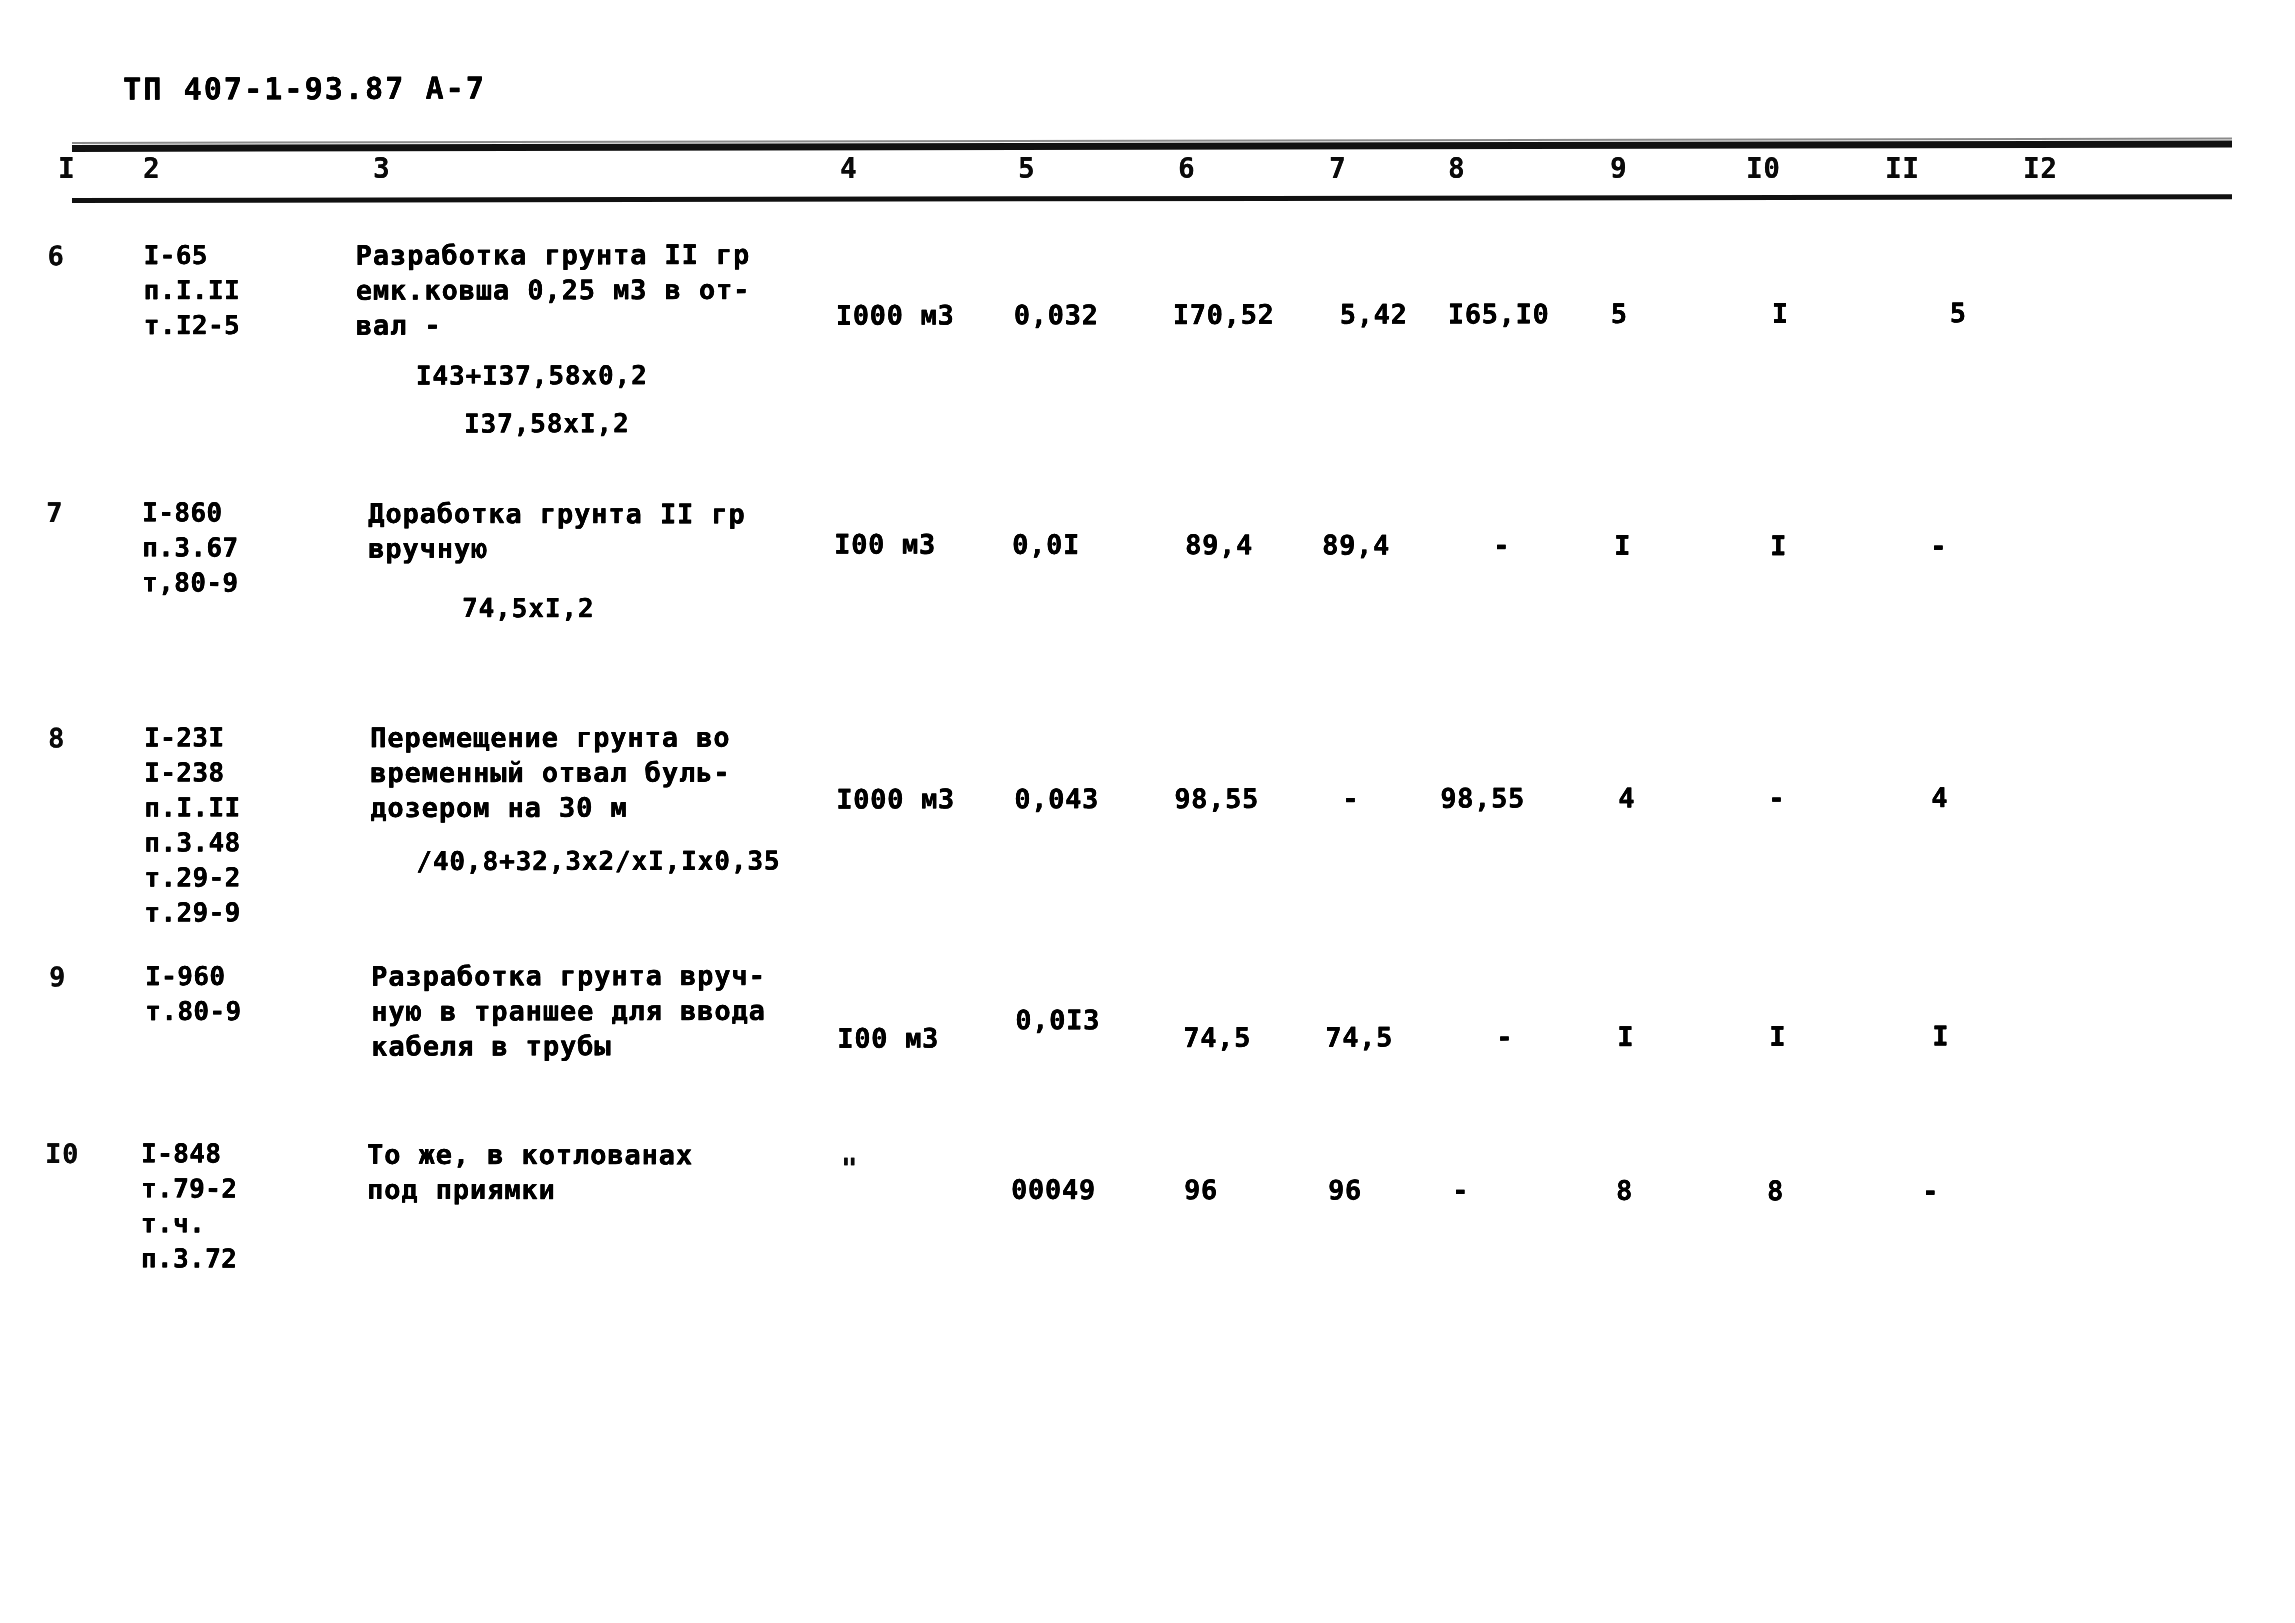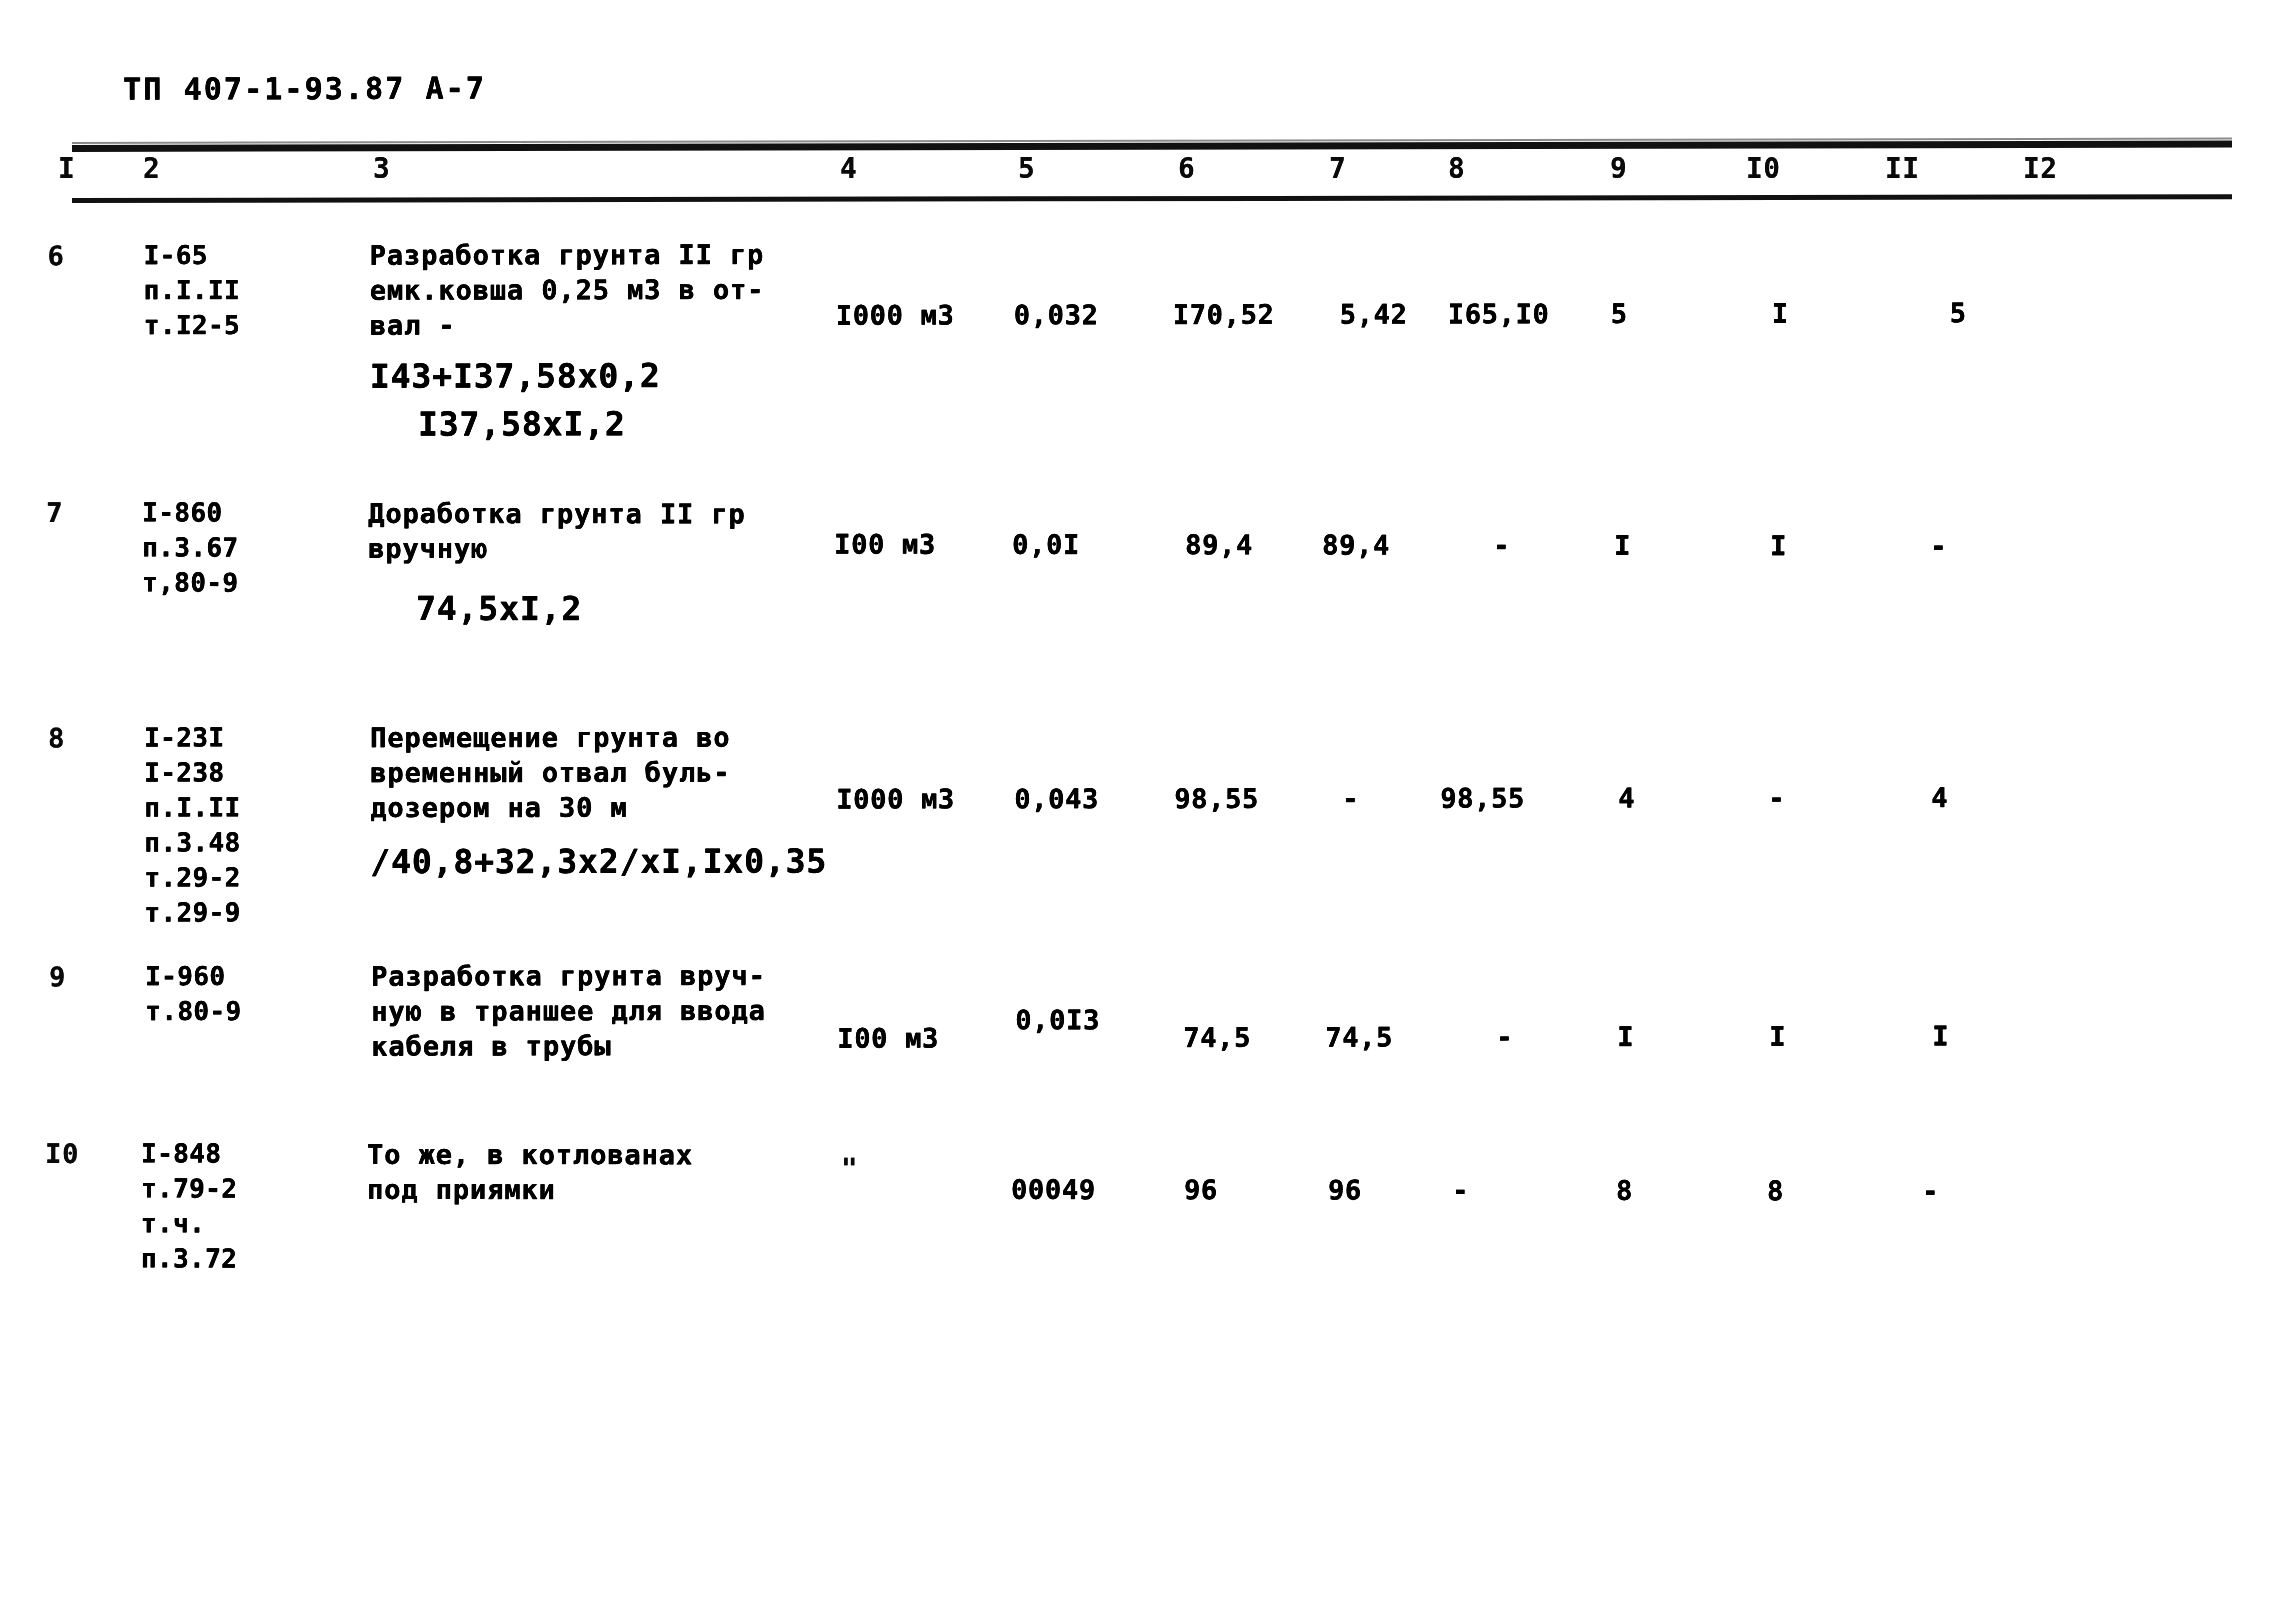--- a/index.html
+++ b/index.html
@@ -92,21 +92,21 @@
     position: absolute;
     font-size: 27px;
     font-weight: 700;
     letter-spacing: 0.7px;
     white-space: pre;
     line-height: 35px;
   }
   .cell.num-col  { font-size: 27px; }
   .cell.code-col { font-size: 26px; letter-spacing: 0.4px; }
   .cell.desc-col { font-size: 27px; letter-spacing: 0.9px; }
-  .cell.formula  { font-size: 33px; letter-spacing: 0.9px; }
+  .cell.formula  { font-size: 26px; letter-spacing: 0.9px; margin-left: 46px; }
 
   
   .j1 { transform: rotate(-0.12deg); }
   .j2 { transform: rotate(0.1deg); }
   .j3 { transform: rotate(-0.08deg); }
 
   .ink-heavy { color: #000; text-shadow: 0.4px 0 0 #000, 0 0.3px 0 #111; }
   .ink-mid   { color: #0a0a0a; text-shadow: 0.3px 0 0 #121212; }
 </style>
 </head>
@@ -133,21 +133,21 @@
   <div class="col-head ink-mid" style="left:1885px">II</div>
   <div class="col-head ink-mid" style="left:2023px">I2</div>
 
   <div class="rule rule-bottom"></div>
 
   <div class="row j1" style="top:0">
     <div class="cell num-col ink-mid" style="left:47px;  top:236px">6</div>
     <div class="cell code-col ink-heavy" style="left:143px; top:236px">I-65
 п.I.II
 т.I2-5</div>
-    <div class="cell desc-col ink-heavy" style="left:369px; top:236px">Разработка грунта II гр
+    <div class="cell desc-col ink-heavy" style="left:355px; top:236px">Разработка грунта II гр
 емк.ковша 0,25 м3 в от-
 вал -</div>
     <div class="cell formula ink-heavy" style="left:369px; top:357px">I43+I37,58х0,2</div>
     <div class="cell formula ink-heavy" style="left:417px; top:405px">I37,58хI,2</div>
 
     <div class="cell num-col ink-heavy" style="left:835px; top:297px">I000 м3</div>
     <div class="cell num-col ink-heavy" style="left:1013px; top:297px">0,032</div>
     <div class="cell num-col ink-heavy" style="left:1172px; top:297px">I70,52</div>
     <div class="cell num-col ink-heavy" style="left:1339px; top:297px">5,42</div>
     <div class="cell num-col ink-heavy" style="left:1447px; top:297px">I65,I0</div>

